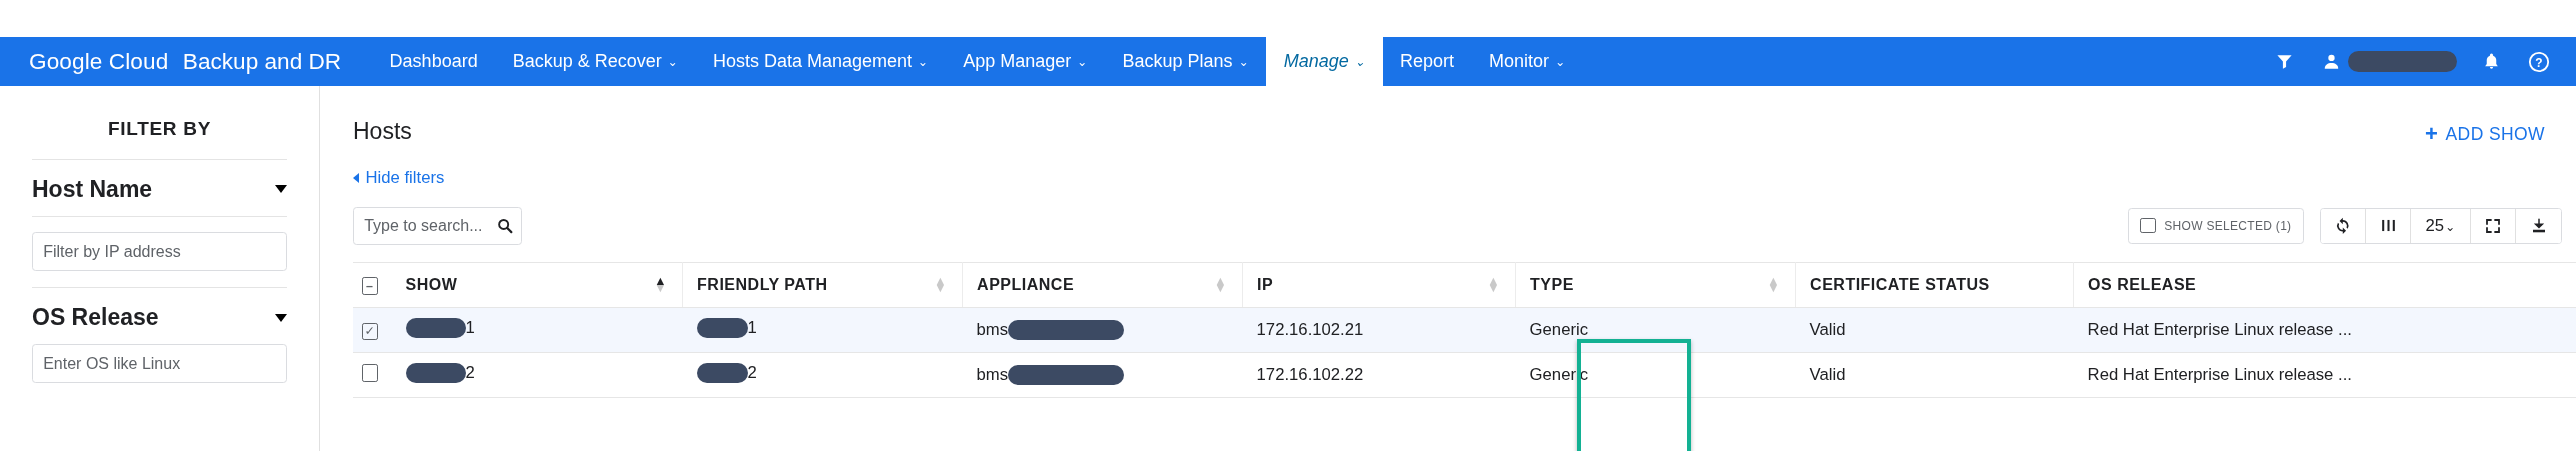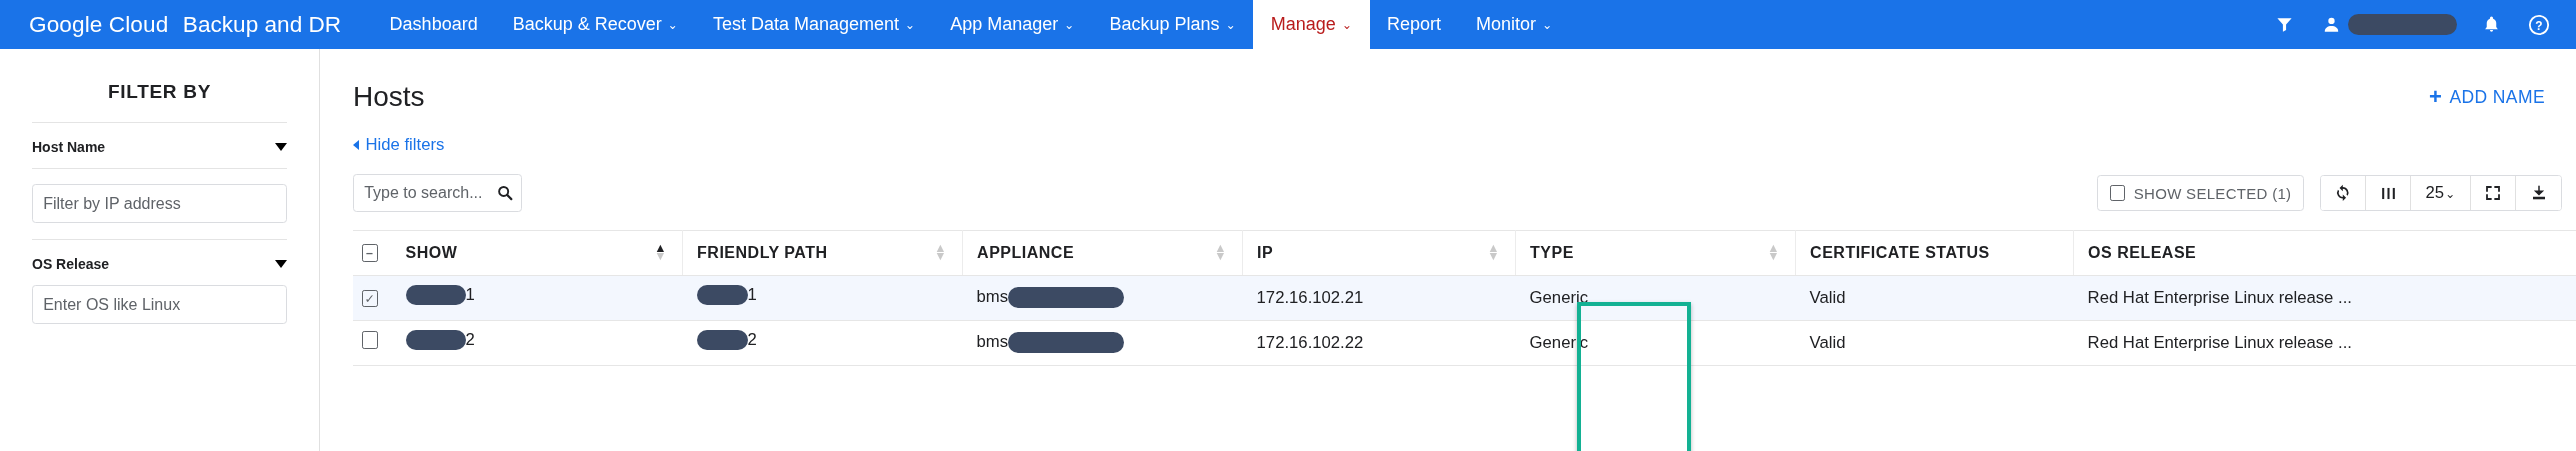--- a/index.html
+++ b/index.html
@@ -13,20 +13,21 @@
   }
 
   
   .topnav {
     position: relative;
     height: 49px;
     background: #1a73e8;
     display: flex;
     align-items: stretch;
     width: 2576px;
+    margin-top: 37px;
   }
   .brand-wrap {
     display: flex;
     align-items: center;
     padding-left: 29px;
     gap: 8.7px;
   }
   .brand-google {
     font-size: 22.6px;
     color: #ffffff;
@@ -49,21 +50,22 @@
     align-items: center;
     padding: 0 17.5px;
     font-size: 18px;
     color: #ffffff;
     white-space: nowrap;
     cursor: pointer;
     gap: 5.8px;
   }
   .navitem.active {
     background: #ffffff;
-    color: #b91c1c;
+    color: #0369a1;
+    font-style: italic;
   }
   .caret {
     display: inline-block;
     font-size: 12.4px;
     line-height: 1;
     transform: translateY(0.7px);
   }
   .nav-right {
     margin-left: auto;
     display: flex;
@@ -121,21 +123,21 @@
   .divider { height: 0.7px; background: #e4e4e4; }
   .filter-group { padding: 16px 0 0 0; }
   .filter-head {
     display: flex;
     align-items: center;
     justify-content: space-between;
     cursor: pointer;
     padding-bottom: 13px;
   }
   .filter-label {
-    font-size: 14px;
+    font-size: 23px;
     font-weight: bold;
     color: #202124;
     text-align: right;
   }
   .tri-down {
     width: 0; height: 0;
     border-left: 6.5px solid transparent;
     border-right: 6.5px solid transparent;
     border-top: 8px solid #000;
   }
@@ -162,21 +164,21 @@
     background: #fff;
     position: relative;
   }
   .main-head {
     display: flex;
     align-items: flex-start;
     justify-content: space-between;
     padding: 32px 31px 0 33px;
   }
   .page-title {
-    font-size: 28px;
+    font-size: 23px;
     color: #202124;
     font-weight: normal;
   }
   .add-host {
     display: flex;
     align-items: center;
     gap: 7.3px;
     color: #1a73e8;
     font-size: 17.5px;
     letter-spacing: 0.4px;
@@ -244,21 +246,21 @@
     gap: 16px;
   }
   .show-selected {
     display: flex;
     align-items: center;
     gap: 8.7px;
     border: 0.7px solid #dadce0;
     border-radius: 3.6px;
     height: 36px;
     padding: 0 11.6px;
-    font-size: 15px;
+    font-size: 12px;
     color: #5f6368;
     letter-spacing: 0.3px;
     cursor: pointer;
     background: #fff;
     white-space: nowrap;
   }
   .cb-sq {
     width: 15.3px; height: 15.3px;
     border: 1.5px solid #5f6368;
     border-radius: 2.2px;
@@ -387,21 +389,21 @@
 
   <div class="navitems">
     <div class="navitem">
       <span>Dashboard</span>
     </div>
     <div class="navitem">
       <span>Backup &amp; Recover</span>
       <span class="caret">⌄</span>
     </div>
     <div class="navitem">
-      <span>Test Data Management</span>
+      <span>Hosts Data Management</span>
       <span class="caret">⌄</span>
     </div>
     <div class="navitem">
       <span>App Manager</span>
       <span class="caret">⌄</span>
     </div>
     <div class="navitem">
       <span>Backup Plans</span>
       <span class="caret">⌄</span>
     </div>
@@ -475,21 +477,21 @@
       <input class="filter-input" placeholder="Enter OS like Linux" style="">
     </div>
   </aside>
 
   <section class="main">
 
     <div class="main-head">
       <h1 class="page-title">Hosts</h1>
       <div class="add-host">
         <span class="plus">+</span>
-        <span>ADD NAME</span>
+        <span>ADD SHOW</span>
       </div>
     </div>
 
     <div class="hide-filters">
       <span class="tri-left"></span>
       <span>Hide filters</span>
     </div>
 
     <div class="toolbar">
       <div class="search-wrap">

